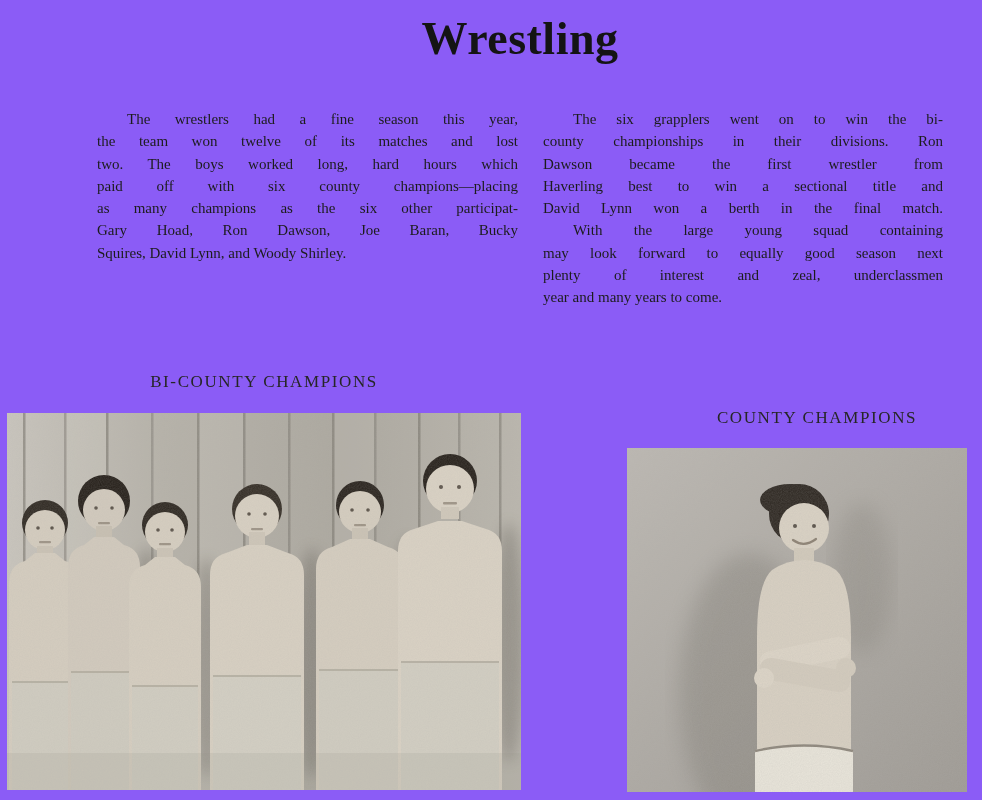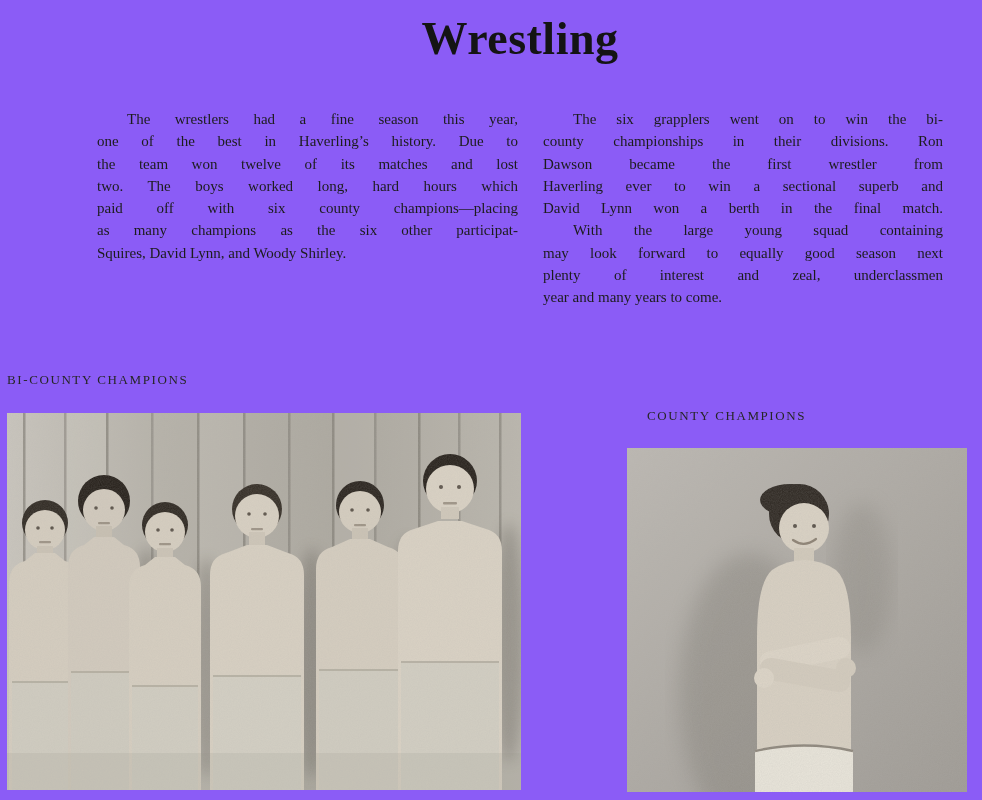--- a/index.html
+++ b/index.html
@@ -14,52 +14,52 @@
     text-align:center; font-size:46px; font-weight:bold;
     color:#141414; letter-spacing:0.5px;
   }
   .col { position:absolute; top:108px; font-size:15px; line-height:22.3px; }
   .col-left  { left:97px;  width:421px; }
   .col-right { left:543px; width:400px; }
   .line { text-align:justify; text-align-last:justify; }
   .line.first { text-indent:30px; }
   .line.last  { text-align-last:left; }
   .photo-caption {
-    position:absolute; font-size:13px; letter-spacing:1.6px;
-    color:#262626; text-align:left;
+    position:absolute; font-size:17px; letter-spacing:1.6px;
+    color:#262626; text-align:center;
   }
   .caption-left  { left:7px;   width:514px; top:372px; }
   .caption-right { left:647px; width:340px; top:408px; }
   .photo { position:absolute; line-height:0; }
   .photo-left  { left:7px;   top:413px; width:514px; height:377px; }
   .photo-right { left:627px; top:448px; width:340px; height:344px; }
   .photo svg { display:block; width:100%; height:100%; }
 </style>
 </head>
 <body>
 
 <div class="page">
 
   <div class="page-title">Wrestling</div>
 
   <div class="col col-left">
     <div class="line first">The wrestlers had a fine season this year,</div>
-    <div class="line">one of the best in Haverling’s history. Due to</div>
     <div class="line">the team won twelve of its matches and lost</div>
     <div class="line">two. The boys worked long, hard hours which</div>
     <div class="line">paid off with six county champions—placing</div>
     <div class="line">as many champions as the six other participat-</div>
+    <div class="line">Gary Hoad, Ron Dawson, Joe Baran, Bucky</div>
     <div class="line last">Squires, David Lynn, and Woody Shirley.</div>
   </div>
 
   <div class="col col-right">
     <div class="line first">The six grapplers went on to win the bi-</div>
     <div class="line">county championships in their divisions. Ron</div>
     <div class="line">Dawson became the first wrestler from</div>
-    <div class="line">Haverling ever to win a sectional superb and</div>
+    <div class="line">Haverling best to win a sectional title and</div>
     <div class="line">David Lynn won a berth in the final match.</div>
     <div class="line first">With the large young squad containing</div>
     <div class="line">may look forward to equally good season next</div>
     <div class="line">plenty of interest and zeal, underclassmen</div>
     <div class="line last">year and many years to come.</div>
   </div>
 
   <div class="photo-caption caption-left">BI-COUNTY CHAMPIONS</div>
   <div class="photo-caption caption-right">COUNTY CHAMPIONS</div>
 

